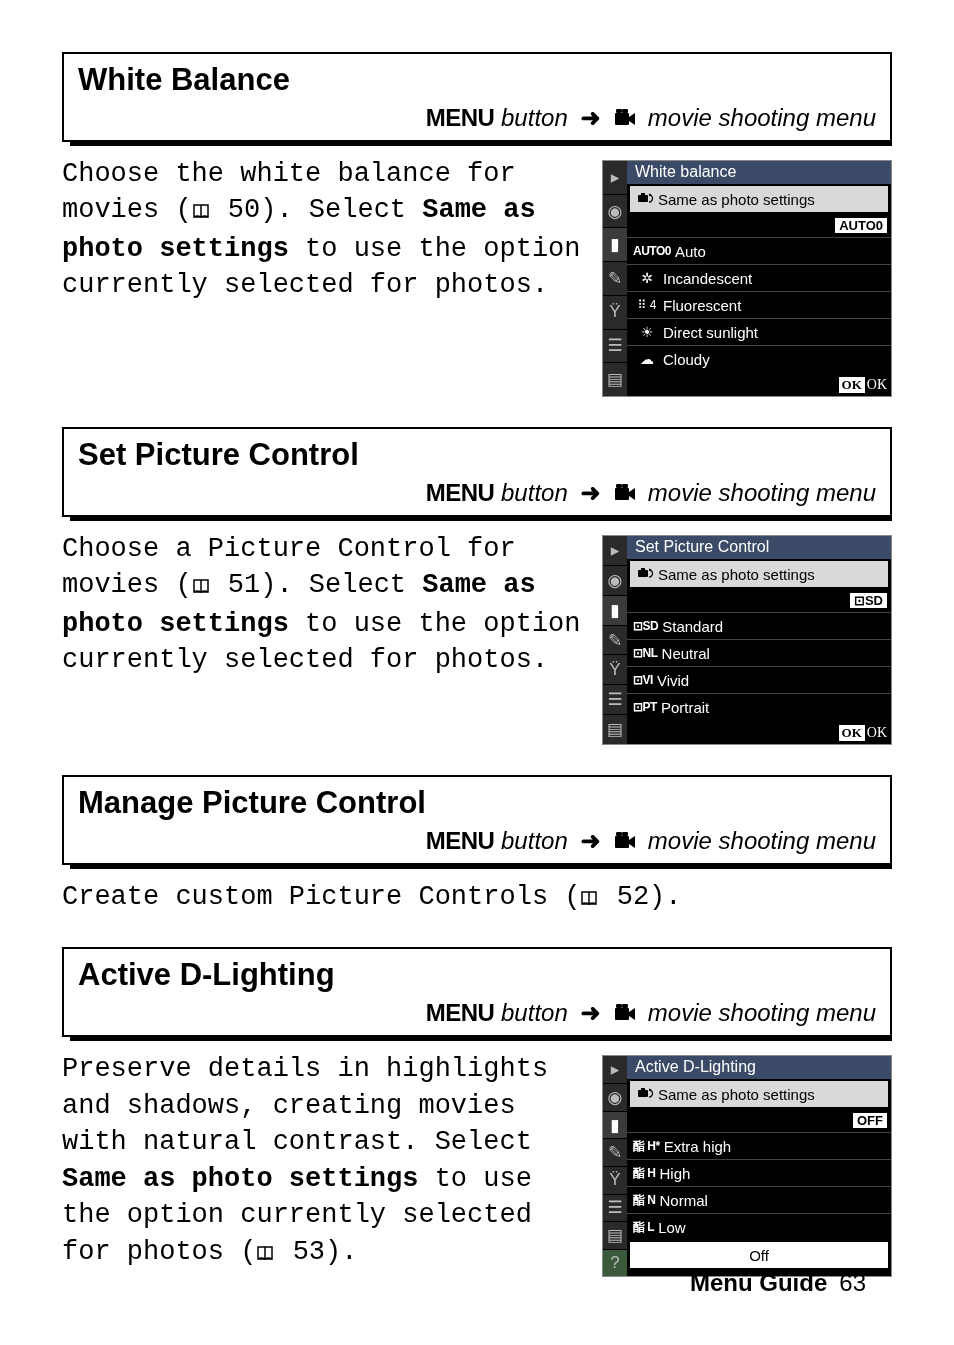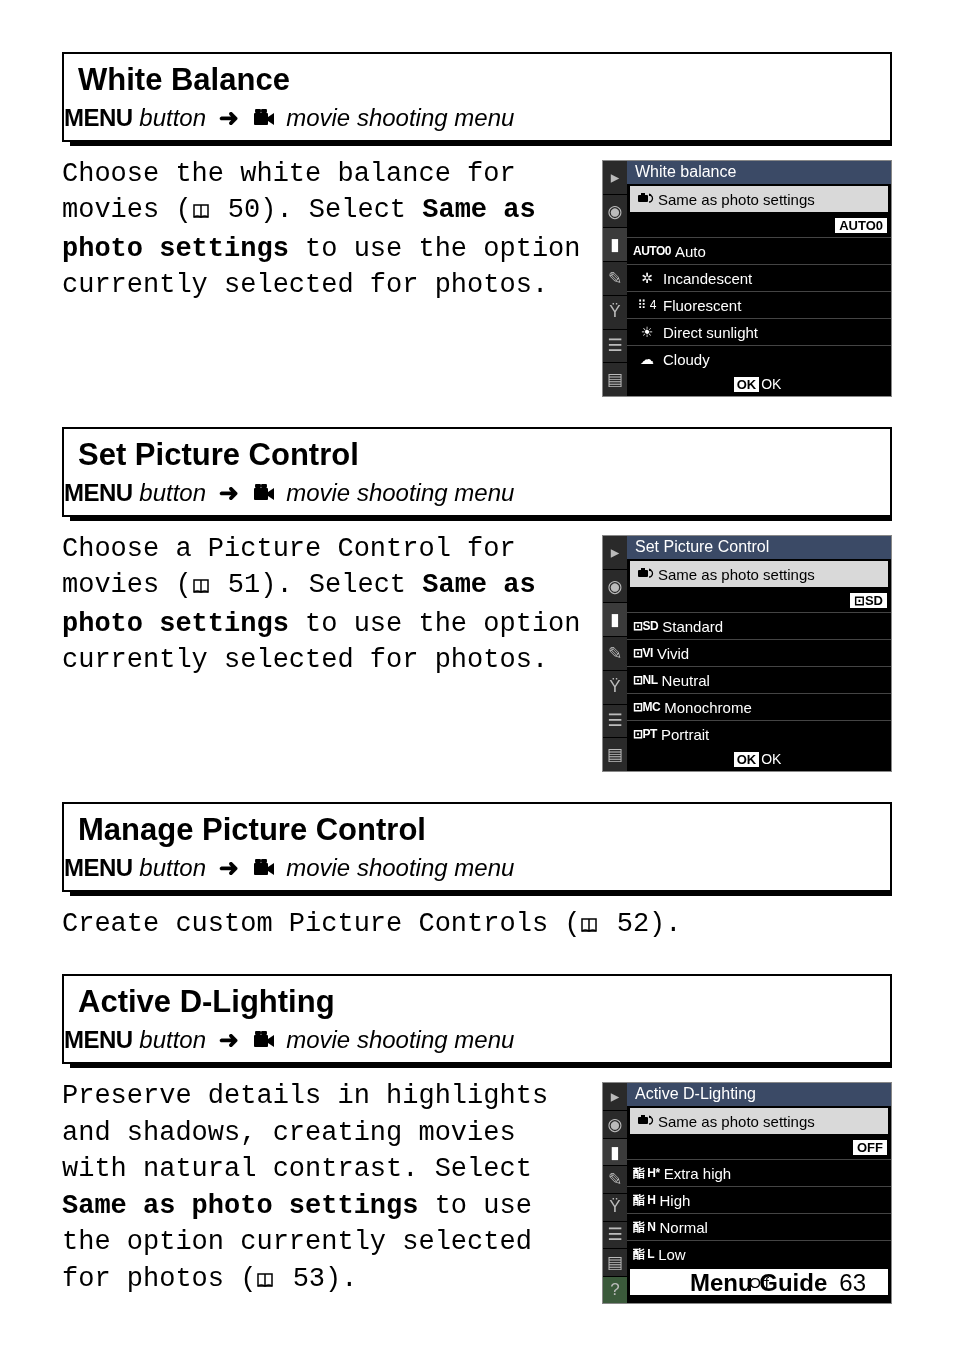--- a/index.html
+++ b/index.html
@@ -42,21 +42,21 @@
     bottom: -6px;
     height: 6px;
     background: #000;
   }
   .heading-title {
     font-size: 31px;
     font-weight: 700;
     padding: 8px 14px 6px 14px;
   }
   .heading-path {
-    text-align: left;
+    text-align: right;
     padding: 0 14px 8px 0;
     font-size: 24px;
     font-style: italic;
     color: #000;
   }
   .heading-path .menu-word {
     font-family: Arial, sans-serif;
     font-weight: 700;
     font-style: normal;
     font-stretch: condensed;
@@ -163,22 +163,23 @@
   .shot-badge {
     display: inline-block;
     background: #fff;
     color: #000;
     font-weight: 700;
     font-size: 13px;
     padding: 0 4px 0px 4px;
     font-stretch: condensed;
   }
   .shot-ok {
-    text-align: center;
+    text-align: right;
     padding: 2px 4px 2px 0;
+    font-family: Liberation Serif, serif;
   }
   .shot-ok-badge {
     display: inline-block;
     background: #fff;
     color: #000;
     font-weight: 700;
     font-size: 13px;
     padding: 0 3px;
     border: 1px solid #000;
   }
@@ -344,30 +345,26 @@
                   </g>
                 </svg></span>
             <span>Same as photo settings</span>
           </div>
           <div class="shot-badge-row"><span class="shot-badge">⊡SD</span></div>
           <div class="shot-row">
               <span class="prefix">⊡SD</span>
               <span>Standard</span>
             </div>
           <div class="shot-row">
+              <span class="prefix">⊡NL</span>
+              <span>Neutral</span>
+            </div>
+          <div class="shot-row">
               <span class="prefix">⊡VI</span>
               <span>Vivid</span>
-            </div>
-          <div class="shot-row">
-              <span class="prefix">⊡NL</span>
-              <span>Neutral</span>
-            </div>
-          <div class="shot-row">
-              <span class="prefix">⊡MC</span>
-              <span>Monochrome</span>
             </div>
           <div class="shot-row">
               <span class="prefix">⊡PT</span>
               <span>Portrait</span>
             </div>
           <div class="shot-ok"><span class="shot-ok-badge">OK</span><span class="shot-ok-text">OK</span></div>
         </div>
       </div>
     </div>
   </div>

